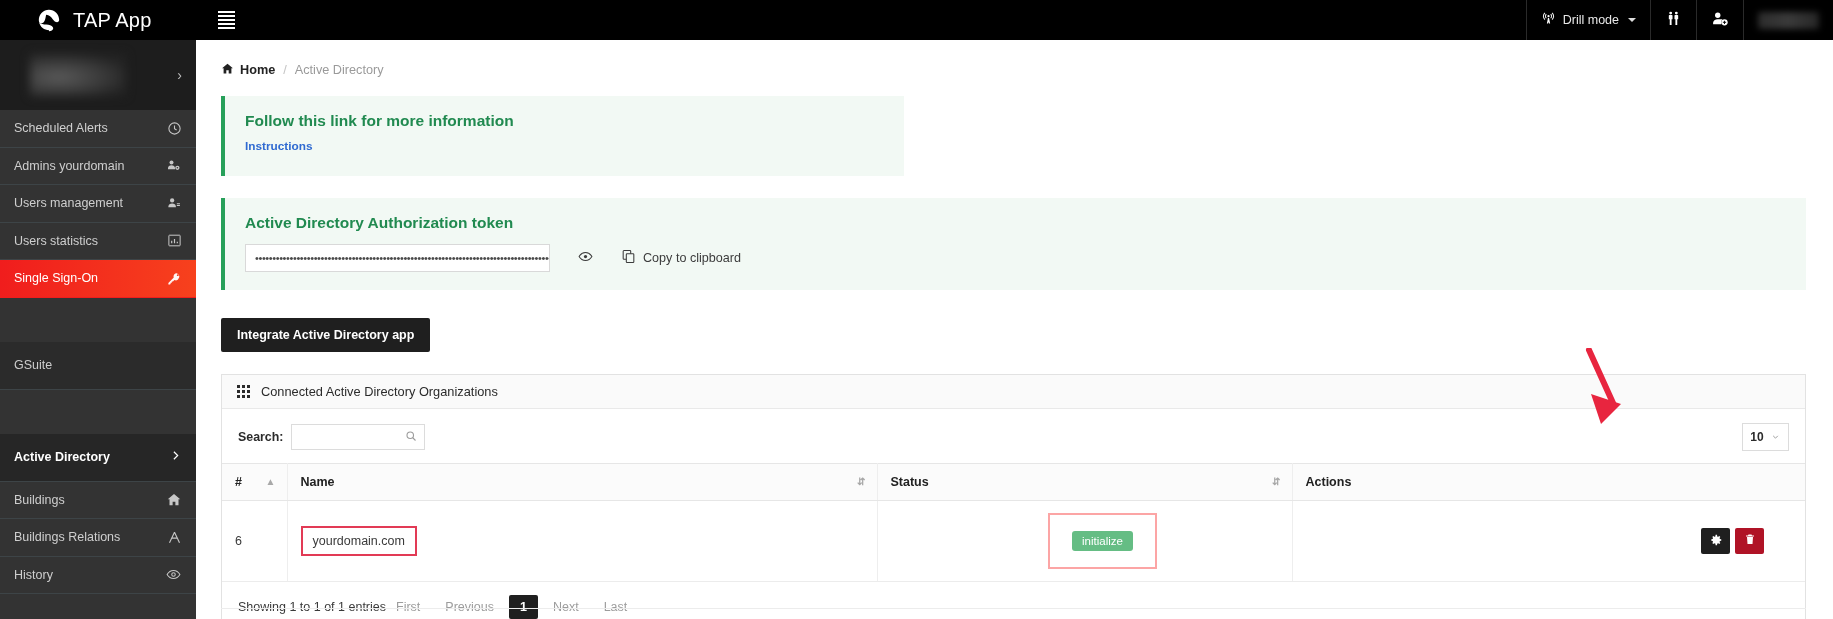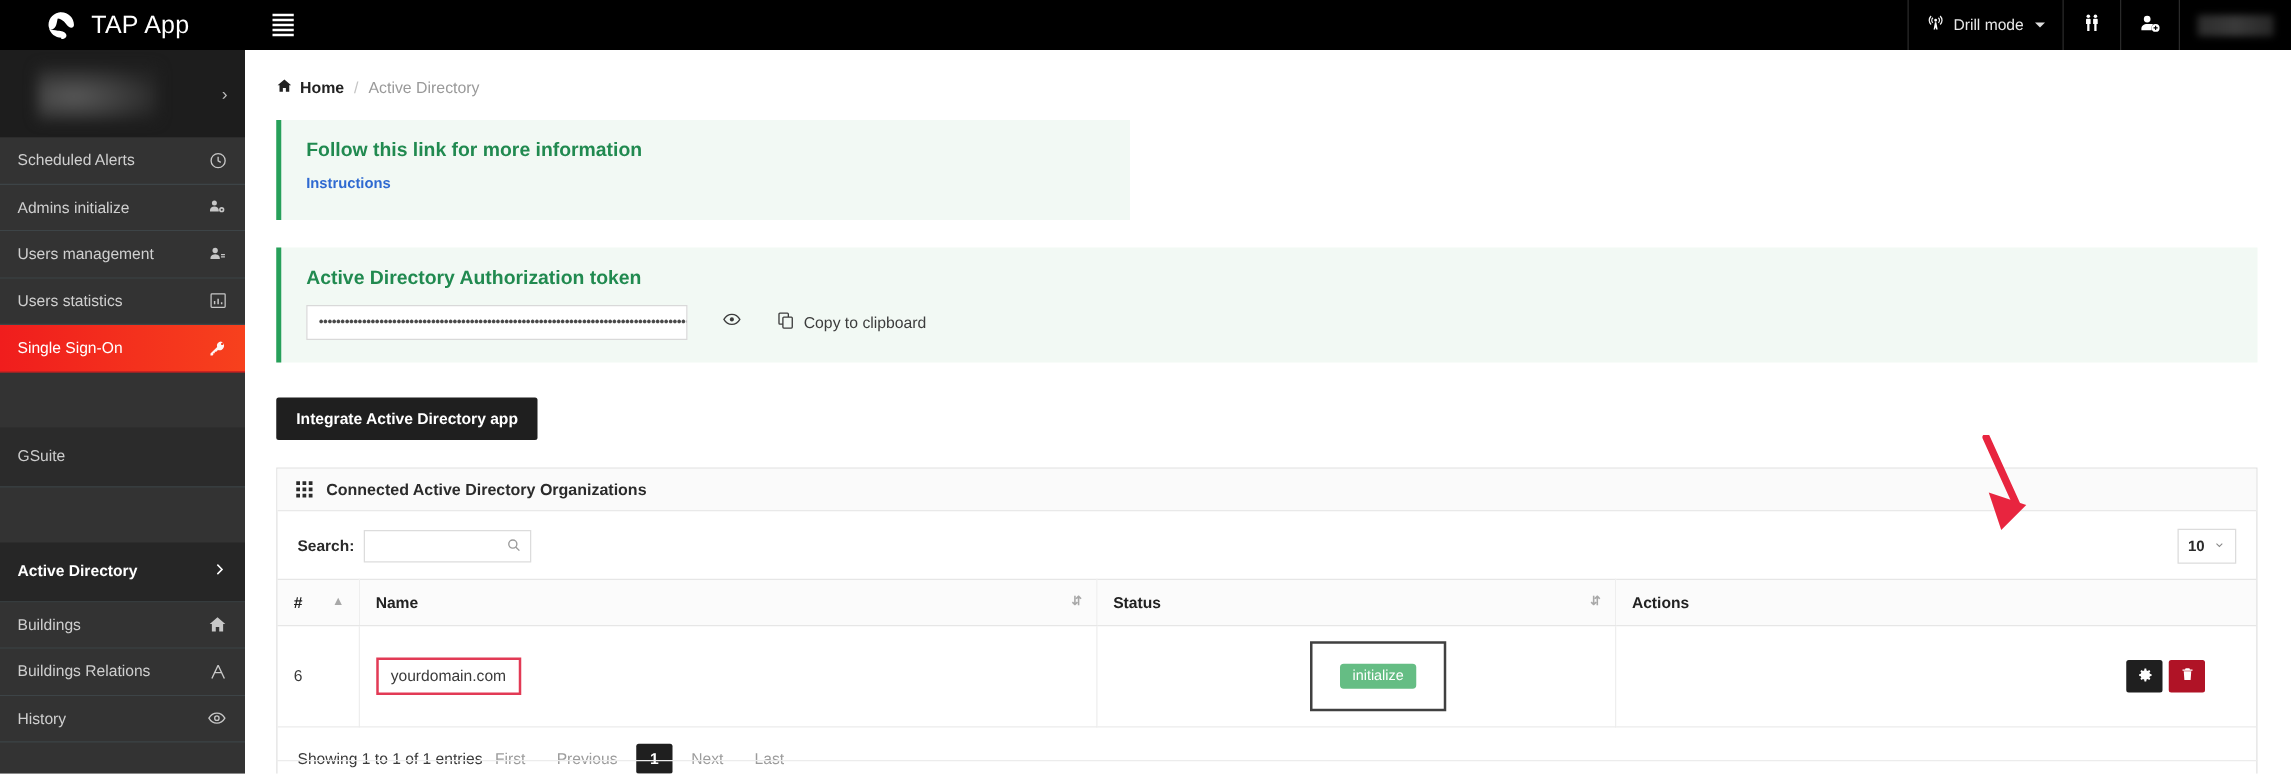--- a/index.html
+++ b/index.html
@@ -109,21 +109,21 @@
     border-radius:2px; cursor:pointer; font-family:"Liberation Sans", sans-serif;
   }
 
   
   .card {
     margin:22px 27px 0 25px; border:1px solid #e2e2e2; background:#fff;
   }
   .card-head {
     height:34px; background:#fafafa; border-bottom:1px solid #e9e9e9;
     display:flex; align-items:center; gap:11px; padding:0 15px;
-    font-size:12.8px; font-weight:bold; color:#2b2b2b;
+    font-size:12.8px; font-weight:normal; color:#2b2b2b;
   }
   .grid-icon { display:grid; grid-template-columns:repeat(3,3px); gap:2px; }
   .grid-icon i { width:3px; height:3px; background:#2b2b2b; display:block; }
 
   .table-tools {
     display:flex; align-items:center; justify-content:space-between;
     padding:14px 16px 12px 16px;
   }
   .search-wrap { display:flex; align-items:center; gap:8px; font-size:12.4px; color:#2b2b2b; font-weight:bold; }
   .search-box {
@@ -150,21 +150,21 @@
   }
   thead th:last-child { border-right:none; }
   .sort-ico { position:absolute; right:11px; top:50%; transform:translateY(-50%); color:#a8a8a8; font-size:10px; line-height:1; }
   tbody td {
     border-bottom:1px solid #ececec; border-right:1px solid #eeeeee;
     font-size:12.5px; color:#3a3a3a; padding:12px 13px; height:50px; vertical-align:middle;
   }
   tbody td:last-child { border-right:none; }
 
   .hl-box { display:inline-block; border:2px solid #e23a55; padding:6px 10px; }
-  .hl-box-status { display:inline-block; border:2px solid #404040; padding:16px 22px;margin-left:36px; }
+  .hl-box-status { display:inline-block; border:2px solid #fca5a5; padding:16px 22px;margin-left:36px; }
   .badge {
     display:inline-block; background:#65bd84; color:#fff; font-size:11.5px;
     padding:4px 10px; border-radius:3px;
   }
   .col-status { text-align:center; }
   .act-wrap { display:flex; gap:5px; justify-content:flex-end; padding-right:28px; }
   .act-btn {
     width:29px; height:26px; display:flex; align-items:center; justify-content:center;
     border:none; cursor:pointer; border-radius:2px;
   }
@@ -264,21 +264,21 @@
       <span class="nav-label">Scheduled Alerts</span>
       <span class="nav-ico">
         <svg width="15" height="15" viewBox="0 0 24 24" fill="none" stroke="currentColor" stroke-width="1.7">
           <circle cx="12" cy="12" r="9"></circle>
             <path d="M12 7v5.3l3.4 2"></path>
         </svg>
       </span>
     </div>
 
     <div class="nav-item">
-      <span class="nav-label">Admins initialize</span>
+      <span class="nav-label">Admins yourdomain</span>
       <span class="nav-ico">
         <svg width="16" height="15" viewBox="0 0 24 24" fill="currentColor">
           <circle cx="8" cy="7" r="3.2"></circle>
             <path d="M8 11.6c-3.1 0-5.6 2-5.6 4.5V18h11.2v-1.9c0-2.5-2.5-4.5-5.6-4.5z"></path>
           <circle cx="17.4" cy="15.6" r="3.4"></circle>
             <circle cx="17.4" cy="15.6" r="1.3" fill="#333"></circle>
         </svg>
       </span>
     </div>
 

